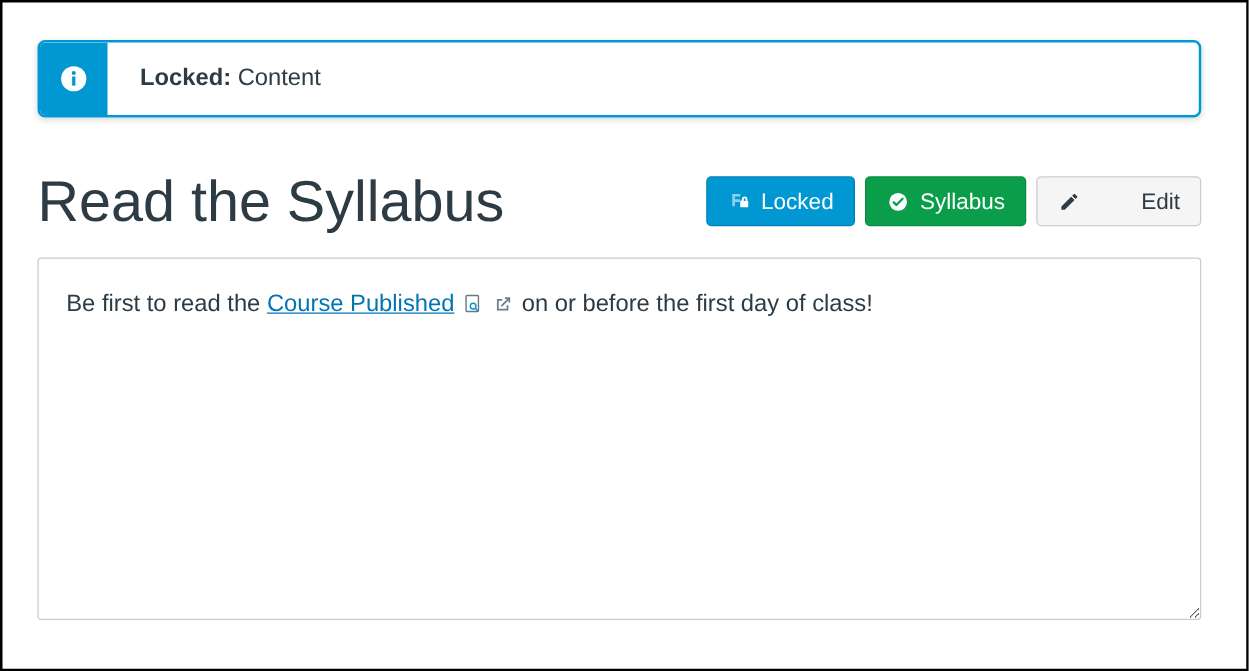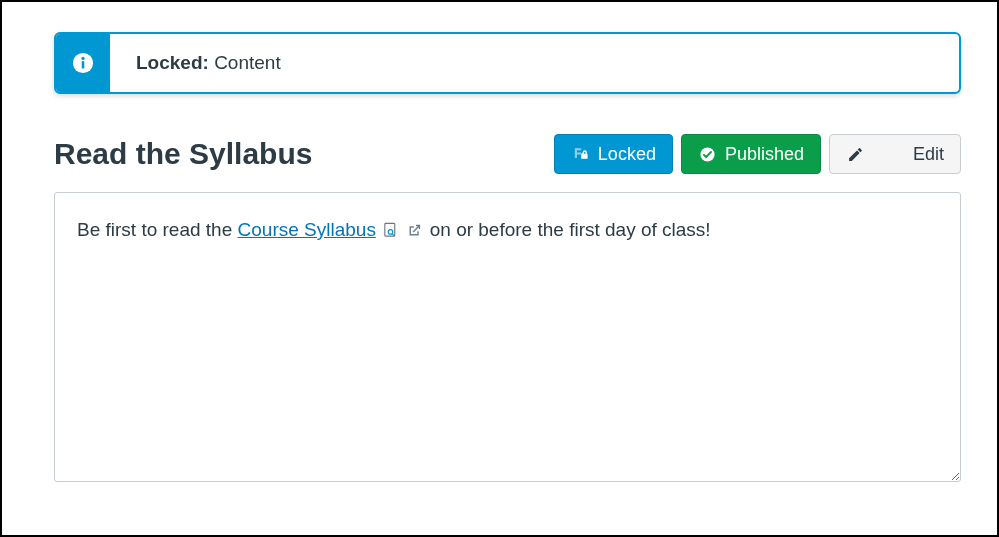--- a/index.html
+++ b/index.html
@@ -6,21 +6,21 @@
   html, body { margin: 0; padding: 0; }
   body {
     font-family: "Helvetica Neue", Helvetica, Arial, sans-serif;
     color: #2d3b45;
     background: #fff;
   }
   .frame {
     width: 999px;
     height: 537px;
     border: 2px solid #000;
-    padding: 30px 36px 20px 52px;
+    padding: 30px 36px 20px 28px;
     position: relative;
   }
 
   
   .alert {
     width: 100%;
     border: 2px solid #0097d3;
     border-radius: 6px;
     display: flex;
     align-items: stretch;
@@ -42,22 +42,22 @@
   }
 
   
   .header-row {
     display: flex;
     align-items: center;
     justify-content: space-between;
     margin-bottom: 18px;
   }
   .page-title {
-    font-size: 30px;
-    font-weight: 700;
+    font-size: 46px;
+    font-weight: 400;
     margin: 0;
   }
   .btn-row { display: flex; gap: 8px; }
   .btn {
     display: inline-flex;
     align-items: center;
     gap: 8px;
     font-size: 18px;
     line-height: 1;
     padding: 10px 16px;
@@ -132,39 +132,39 @@
         <span>Locked</span>
       </button>
 
       <button class="btn btn-green">
         <span class="inline-icon">
           <svg viewBox="0 0 24 24">
               <circle cx="12" cy="12" r="10" fill="#fff"></circle>
               <path d="M7 12.5l3 3 7-7" stroke="#0b9e4a" stroke-width="2.6" fill="none" stroke-linecap="round" stroke-linejoin="round"></path>
             </svg>
         </span>
-        <span>Published</span>
+        <span>Syllabus</span>
       </button>
 
       <button class="btn btn-default">
         <span class="inline-icon">
           <svg viewBox="0 0 24 24">
               <path d="M3 17.25V21h3.75L17.81 9.94l-3.75-3.75L3 17.25zM20.71 7.04a1 1 0 0 0 0-1.41l-2.34-2.34a1 1 0 0 0-1.41 0l-1.83 1.83 3.75 3.75 1.83-1.83z"></path>
             </svg>
         </span>
         <span>Edit</span>
       </button>
 
     </div>
   </div>
 
   <div class="content-box">
     <div class="content-line">
       <span>Be first to read the </span>
-      <a href="#">Course Syllabus</a>
+      <a href="#">Course Published</a>
       <span> </span>
       <span class="inline-icon">
         <svg viewBox="0 0 24 24">
             <rect x="4" y="2" width="14" height="18" rx="1" fill="none" stroke="#6b7780" stroke-width="1.6"></rect>
             <circle cx="12" cy="14" r="3.2" fill="none" stroke="#0097d3" stroke-width="1.6"></circle>
             <line x1="14.3" y1="16.3" x2="17.5" y2="19.5" stroke="#0097d3" stroke-width="1.6"></line>
           </svg>
       </span>
       <span class="inline-icon">
         <svg viewBox="0 0 24 24">

